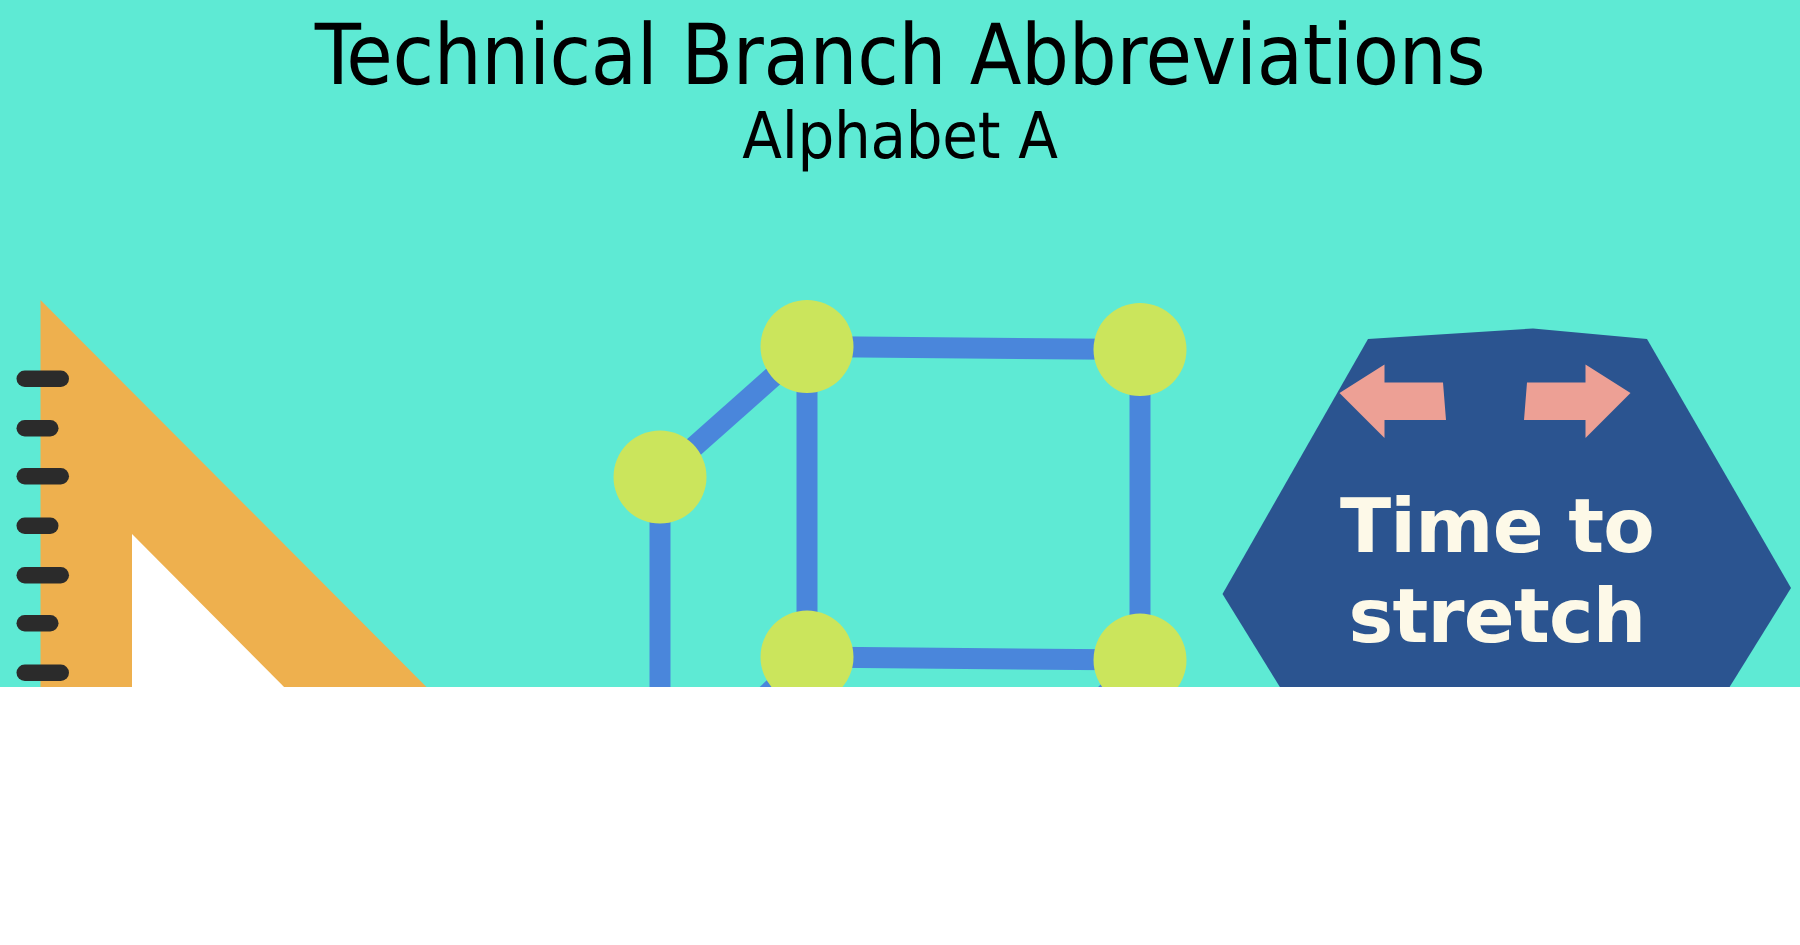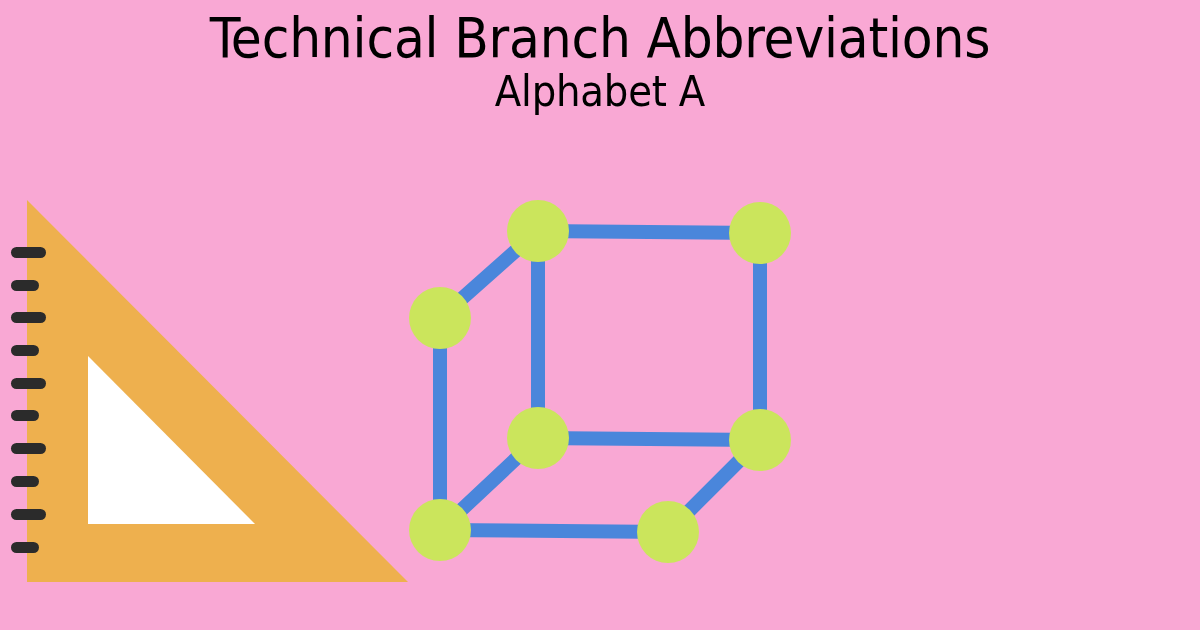--- a/index.html
+++ b/index.html
@@ -7,22 +7,22 @@
     margin: 0;
     padding: 0;
     background: #ffffff;
   }
   body {
     font-family: "Liberation Sans", sans-serif;
   }
   #canvas {
     position: relative;
     width: 1200px;
-    height: 630px;
-    background: #f9a8d4;
+    height: 458px;
+    background: #5eead4;
     overflow: hidden;
   }
 
   
   .title-block {
     position: absolute;
     left: 0;
     top: 8px;
     width: 1200px;
     text-align: center;
@@ -139,15 +139,69 @@
           <circle cx="360" cy="53" r="31"></circle>
           <circle cx="40" cy="138" r="31"></circle>
           <circle cx="138" cy="258" r="31"></circle>
           <circle cx="360" cy="260" r="31"></circle>
           <circle cx="40" cy="350" r="31"></circle>
           <circle cx="268" cy="352" r="31"></circle>
         </g>
       </svg>
     </div>
 
+    <div class="hex-wrap">
+
+      <svg width="400" height="420" viewBox="0 0 400 420" aria-hidden="true">
+
+        <path d="M 112 46
+                 L 222 39
+                 L 298 46
+                 L 394 212
+                 L 296 370
+                 L 196 378
+                 L 110 370
+                 L 15 216
+                 Z" fill="#2b5490"></path>
+
+        <path fill="#eda095" d="M 93 82
+                 L 123 63
+                 L 123 75
+                 L 162 75
+                 L 164 100
+                 L 123 100
+                 L 123 112
+                 Z"></path>
+
+        <path fill="#eda095" d="M 257 63
+                 L 287 82
+                 L 257 112
+                 L 257 100
+                 L 216 100
+                 L 218 75
+                 L 257 75
+                 Z"></path>
+
+        <text class="hex-text" x="198" y="188" text-anchor="middle" fill="#fdf9e8">Time to</text>
+        <text class="hex-text" x="198" y="248" text-anchor="middle" fill="#fdf9e8">stretch</text>
+
+        <path fill="#eda095" d="M 93 330
+                 L 123 300
+                 L 123 313
+                 L 162 313
+                 L 164 338
+                 L 123 338
+                 L 123 350
+                 Z"></path>
+
+        <path fill="#eda095" d="M 257 300
+                 L 287 330
+                 L 257 350
+                 L 257 338
+                 L 216 338
+                 L 218 313
+                 L 257 313
+                 Z"></path>
+      </svg>
+    </div>
 
   </div>
 </div>
 
 </body></html>

